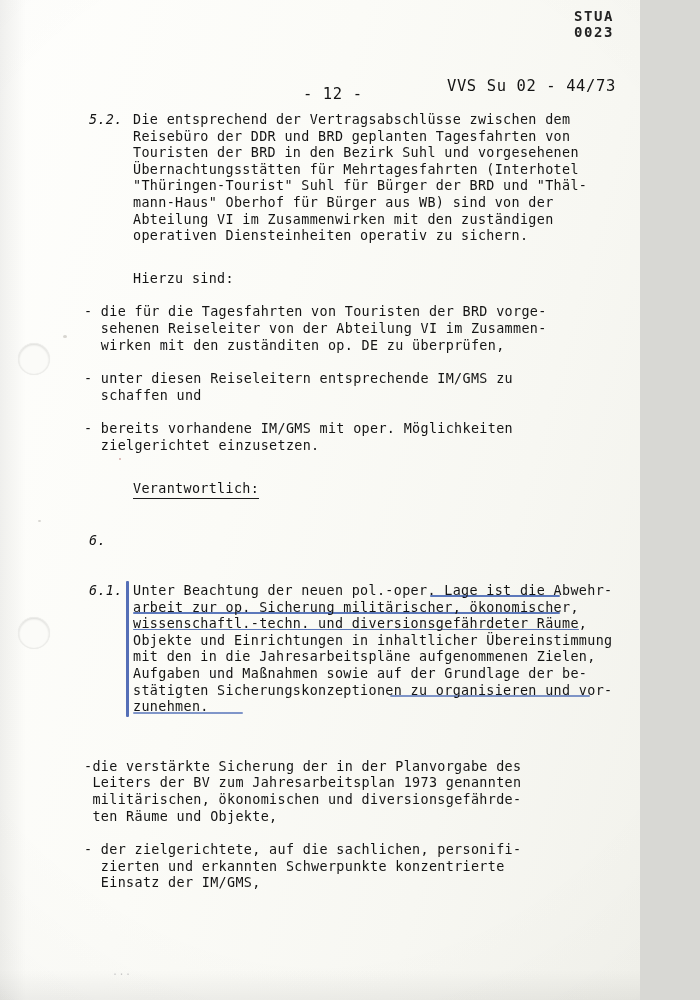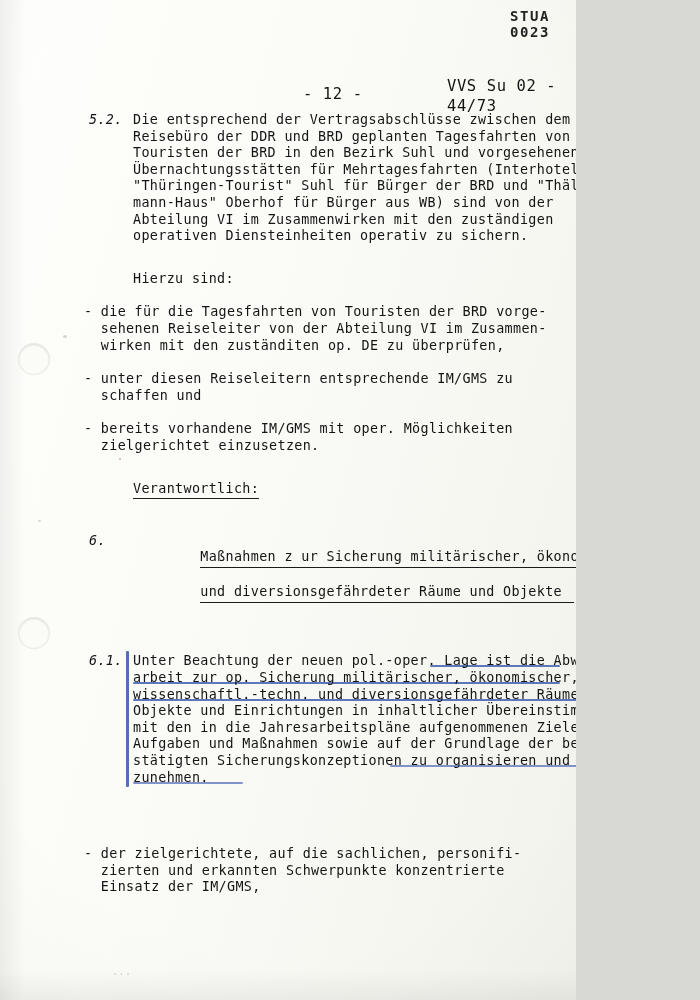--- a/index.html
+++ b/index.html
@@ -2,21 +2,21 @@
 <html><head>
 <meta charset="utf-8">
 <style>
   html, body {
     margin: 0;
     padding: 0;
     background: #d8d8d4;
   }
   .page {
     position: relative;
-    width: 576px;
+    width: 640px;
     height: 1000px;
     background: #fdfdfb;
     overflow: hidden;
     font-family: "DejaVu Sans Mono", "Liberation Mono", monospace;
     color: #141414;
     box-sizing: border-box;
   }
   
   .paper-tint {
     position: absolute;
@@ -246,24 +246,20 @@
 
     <div class="resp-row">
       <span class="resp-label">Verantwortlich:</span>
     </div>
 
     <div class="gap-xl"></div>
     <div style="height:18px"></div>
 
     <div class="block">
       <div class="num">6.</div>
-      <div class="txt">
-        <span class="heading-u">Maßnahmen z ur Sicherung militärischer, ökonomischer</span><br>
-        <span class="heading-u2">und diversionsgefährdeter Räume und Objekte</span>
-      </div>
     </div>
 
     <div class="gap-xl"></div>
 
     <div class="annot-wrap">
 
       <div class="blue-bar" style="height:136px;"></div>
 
       <div class="blue-ul" style="left:430px; top:12px; width:130px;"></div>
       <div class="blue-ul" style="left:133px; top:29px; width:427px;"></div>
@@ -282,20 +278,24 @@
 stätigten Sicherungskonzeptionen zu organisieren und vor-
 zunehmen.</div>
       </div>
     </div>
 
     <div class="gap-lg"></div>
 
 
     <div class="gap-md"></div>
 
+    <div class="dash-item">-die verstärkte Sicherung der in der Planvorgabe des
+ Leiters der BV zum Jahresarbeitsplan 1973 genannten
+ militärischen, ökonomischen und diversionsgefährde-
+ ten Räume und Objekte,</div>
     <div class="gap-md"></div>
     <div class="dash-item">- der zielgerichtete, auf die sachlichen, personifi-
   zierten und erkannten Schwerpunkte konzentrierte
   Einsatz der IM/GMS,</div>
 
   </div>
 
   <div class="faint-mark" style="left:112px; top:966px;">...</div>
 
 </div>

